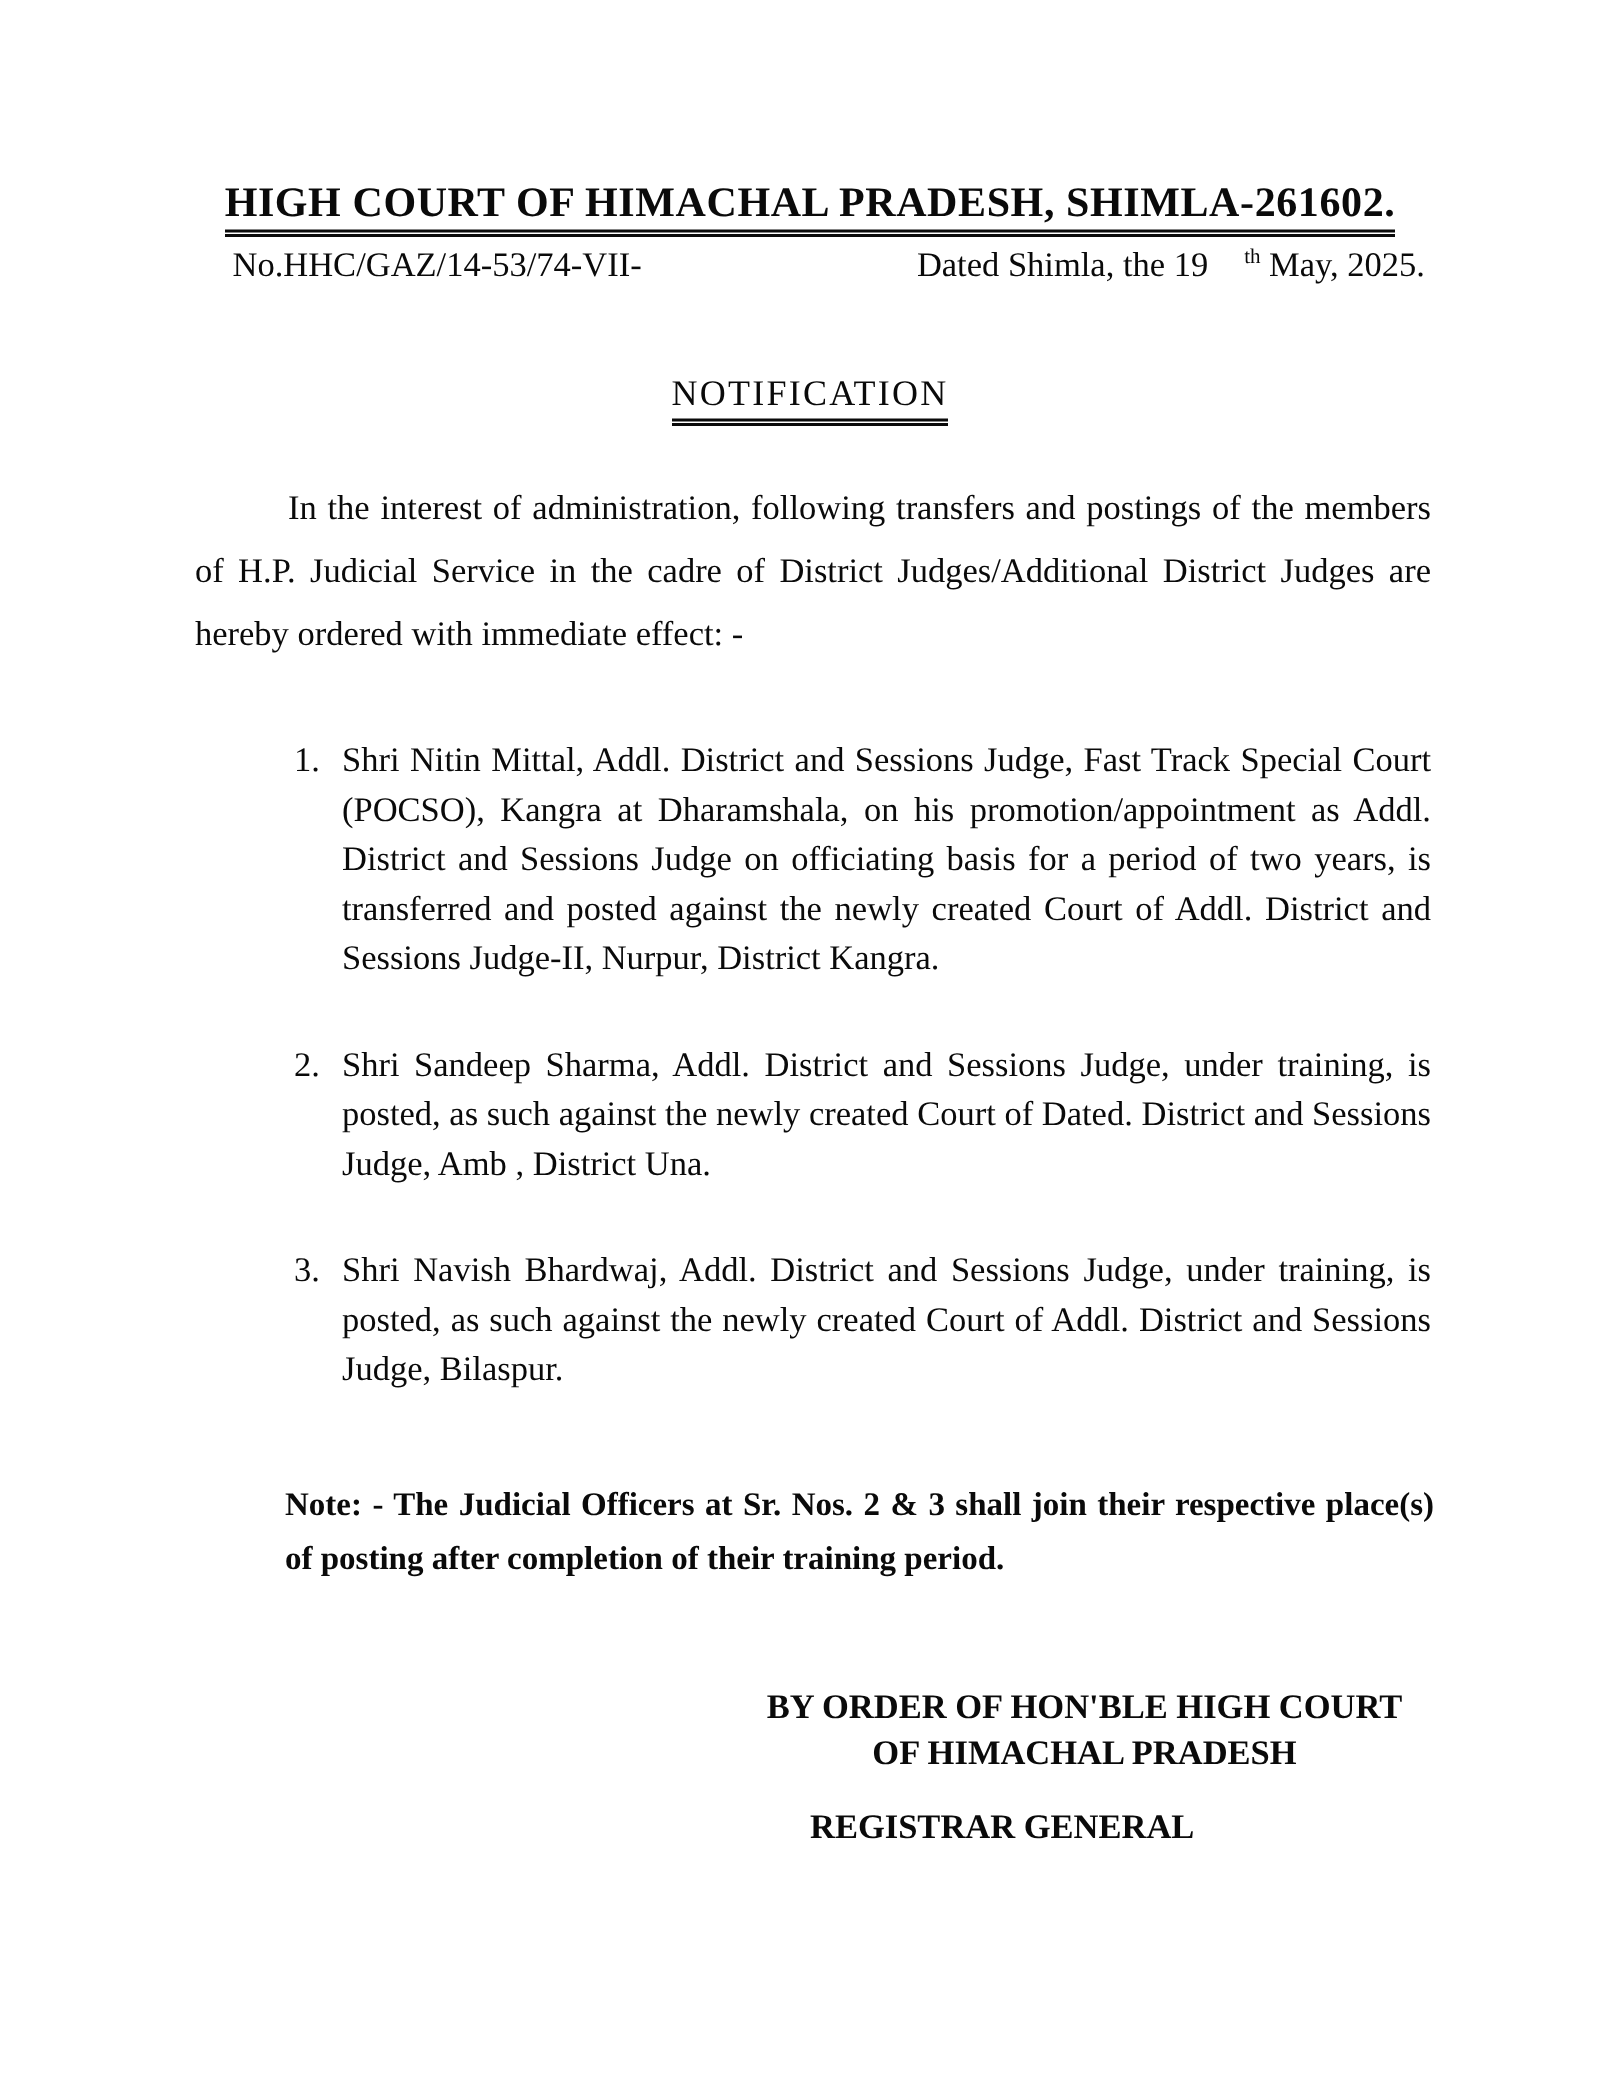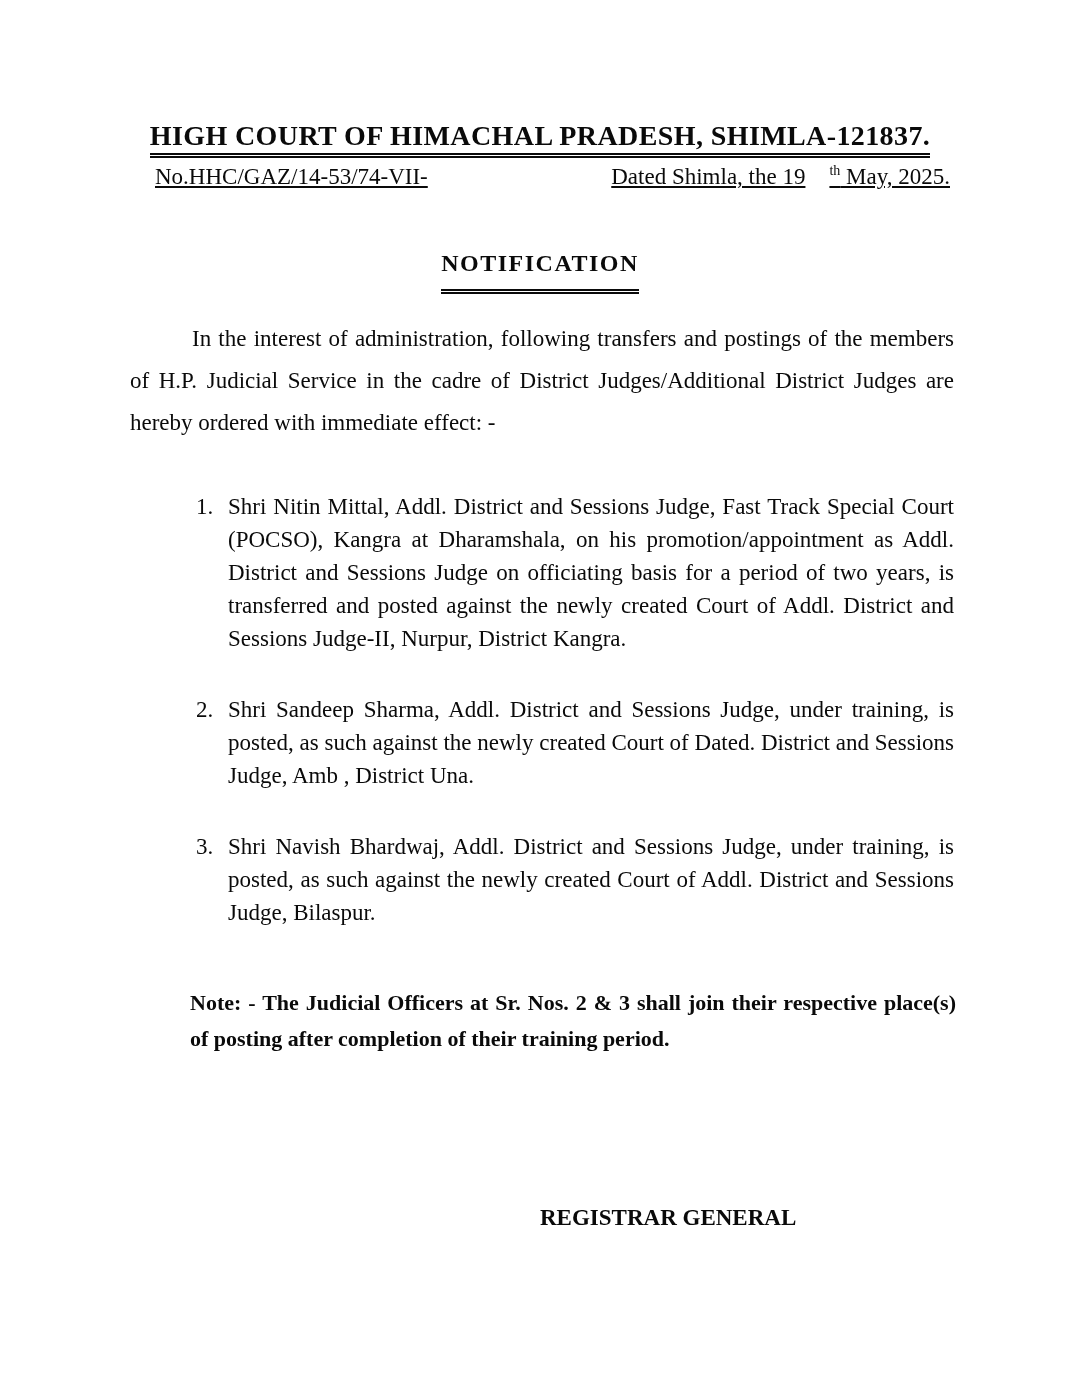--- a/index.html
+++ b/index.html
@@ -31,39 +31,38 @@
     padding-bottom: 1px;
   }
   .ref-row {
     position: absolute;
     top: 164px;
     left: 155px;
     width: 795px;
     display: flex;
     justify-content: space-between;
     font-size: 23px;
-    text-decoration: underline;
   }
   .ref-no { white-space: nowrap; }
   .ref-date { white-space: nowrap; }
   .ref-date sup { font-size: 14px; line-height: 0; margin-left: 24px; }
   .notif-wrap {
     position: absolute;
     top: 250px;
     left: 0;
     width: 100%;
     text-align: center;
   }
   .notif-heading {
     display: inline-block;
     font-size: 24px;
-    font-weight: bold;
+    font-weight: normal;
     letter-spacing: 1.5px;
     border-bottom: 5px double #0a0a0a;
-    padding-bottom: 12px;
+    padding-bottom: 2px;
   }
   .intro-para {
     position: absolute;
     top: 318px;
     left: 130px;
     width: 824px;
     font-size: 23px;
     line-height: 42px;
     text-align: justify;
     text-indent: 62px;
@@ -118,21 +117,21 @@
     font-size: 23px;
     font-weight: bold;
   }
 </style>
 </head>
 <body>
 
 <div class="page">
 
   <div class="doc-title-wrap">
-    <span class="doc-title">HIGH COURT OF HIMACHAL PRADESH, SHIMLA-121837.</span>
+    <span class="doc-title">HIGH COURT OF HIMACHAL PRADESH, SHIMLA-261602.</span>
   </div>
 
   <div class="ref-row">
     <span class="ref-no">No.HHC/GAZ/14-53/74-VII-</span>
     <span class="ref-date"><span>Dated Shimla, the 19</span><sup>th</sup><span> May, 2025.</span></span>
   </div>
 
   <div class="notif-wrap">
     <span class="notif-heading">NOTIFICATION</span>
   </div>
@@ -153,16 +152,20 @@
 
     <div class="order-item">
       <span class="order-num">3.</span>
       <span class="order-text">Shri Navish Bhardwaj, Addl. District and Sessions Judge, under training, is posted, as such against the newly created Court of Addl. District and Sessions Judge, Bilaspur.</span>
     </div>
 
   </div>
 
   <p class="note-block">Note: - The Judicial Officers at Sr. Nos. 2 &amp; 3 shall join their respective place(s) of posting after completion of their training period.</p>
 
+  <div class="by-order-block">
+    <div>BY ORDER OF HON'BLE HIGH COURT</div>
+    <div>OF HIMACHAL PRADESH</div>
+  </div>
 
   <div class="signatory-block">REGISTRAR GENERAL</div>
 
 </div>
 
 </body></html>

